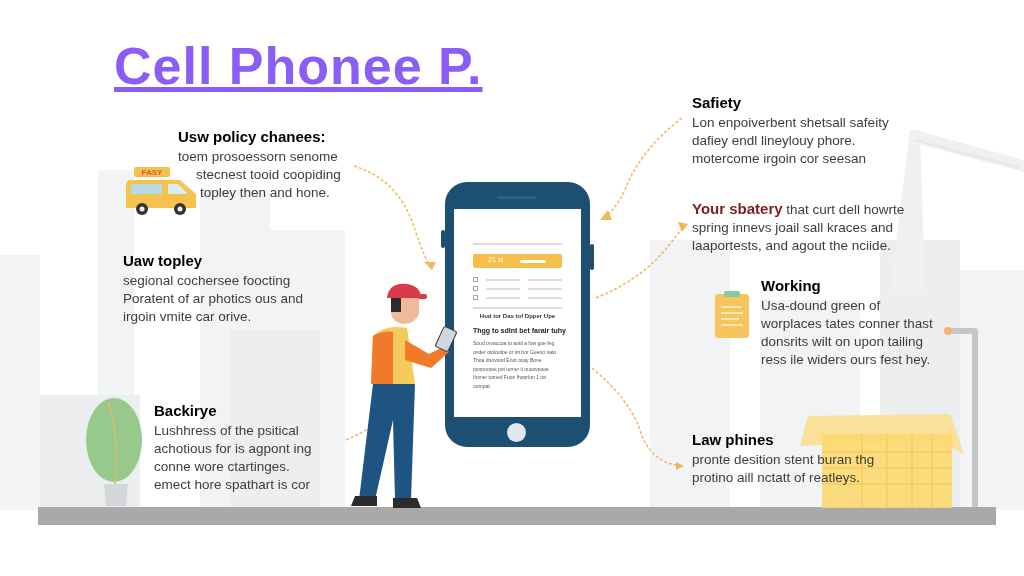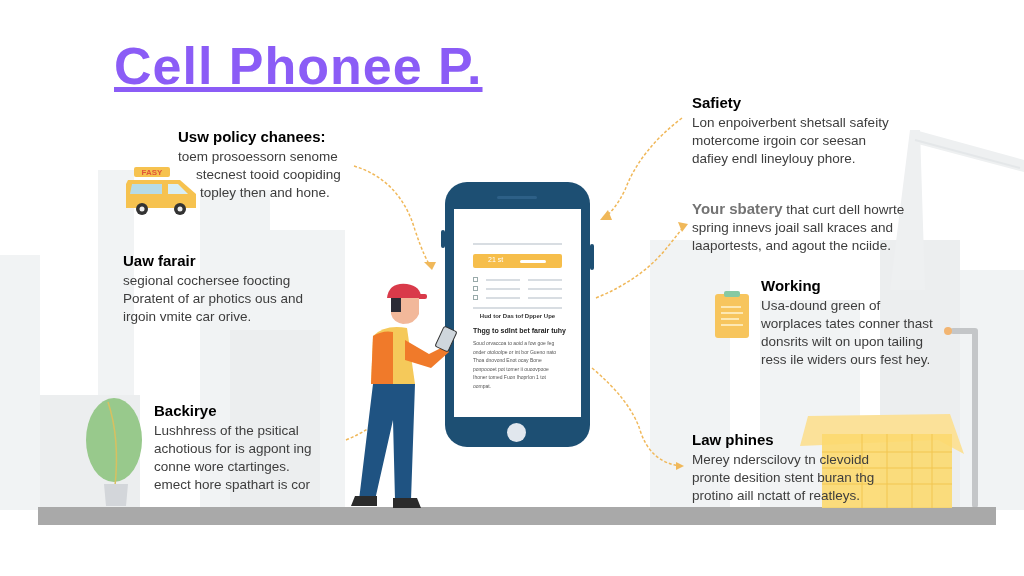--- a/index.html
+++ b/index.html
@@ -10,21 +10,21 @@
   .bldg { position: absolute; background: #f1f3f4; }
   .bldg.d { background: #eceeef; }
 
   .ground { position: absolute; left: 38px; top: 507px; width: 958px; height: 18px; background: #a9a9a9; }
 
   .title { position: absolute; left: 114px; top: 36px; font-size: 52px; font-weight: 700; color: #8b5cf6; letter-spacing: 1px; text-decoration: underline; }
 
   .block { position: absolute; }
   .block h3 { font-size: 15px; font-weight: 700; color: #000000; margin-bottom: 3px; }
   .block p { font-size: 13.5px; line-height: 18px; color: #3d3d3d; }
-  .inline-h { font-weight: 700; color: #737373; font-size: 15px; }
+  .inline-h { font-weight: 700; color: #7f1d1d; font-size: 15px; }
 
   .phone { position: absolute; left: 445px; top: 182px; width: 145px; height: 265px; background: #1d4f73; border-radius: 22px; }
   .phone .screen { position: absolute; left: 9px; top: 27px; width: 127px; height: 208px; background: #fff; }
   .phone .speaker { position: absolute; left: 52px; top: 14px; width: 40px; height: 3px; background: #2d6087; border-radius: 2px; }
   .phone .home { position: absolute; left: 62px; top: 241px; width: 19px; height: 19px; border-radius: 50%; background: #e1e7ee; }
   .phone .side { position: absolute; left: -4px; top: 48px; width: 4px; height: 18px; background: #1d4f73; border-radius: 2px; }
   .phone .side2 { position: absolute; right: -4px; top: 62px; width: 4px; height: 26px; background: #1d4f73; border-radius: 2px; }
 
   .scr-line { position: absolute; height: 2px; background: #d8dde2; }
   .scr-bar { position: absolute; left: 19px; top: 45px; width: 89px; height: 14px; background: #f6be4b; border-radius: 2px; }
@@ -125,58 +125,57 @@
 </svg>
 
 <div class="block" style="left:178px;top:128px;">
   <h3>Usw policy chanees:</h3>
   <p>toem prosoessorn senome</p>
   <p style="padding-left:18px;">stecnest tooid coopiding</p>
   <p style="padding-left:22px;">topley then and hone.</p>
 </div>
 
 <div class="block" style="left:123px;top:252px;">
-  <h3>Uaw farair</h3>
+  <h3>Uaw topley</h3>
   <p>segional cochersee foocting</p>
   <p>Poratent of ar photics ous and</p>
   <p>irgoin vmite car orive.</p>
 </div>
 
 <div class="block" style="left:154px;top:402px;">
   <h3>Backirye</h3>
   <p>Lushhress of the psitical</p>
   <p>achotious for is agpont ing</p>
   <p>conne wore ctartinges.</p>
   <p>emect hore spathart is cor</p>
 </div>
 
 <div class="block" style="left:692px;top:94px;">
   <h3>Safiety</h3>
   <p>Lon enpoiverbent shetsall safeity</p>
+  <p>dafiey endl lineylouy phore.</p>
   <p>motercome irgoin cor seesan</p>
-  <p>dafiey endl lineylouy phore.</p>
 </div>
 
 <div class="block" style="left:692px;top:200px;">
   <p><span class="inline-h">Your sbatery</span><span> that curt dell howrte</span></p>
   <p>spring innevs joail sall kraces and</p>
   <p>laaportests, and agout the nciide.</p>
 </div>
 
 <div class="block" style="left:761px;top:277px;">
   <h3>Working</h3>
   <p>Usa-dound green of</p>
   <p>worplaces tates conner thast</p>
   <p>donsrits wilt on upon tailing</p>
   <p>ress ile widers ours fest hey.</p>
 </div>
 
 <div class="block" style="left:692px;top:431px;">
   <h3>Law phines</h3>
-  <p>Merey nderscilovy tn clevoidd</p>
   <p>pronte desition stent buran thg</p>
   <p>protino aill nctatt of reatleys.</p>
 </div>
 
 <div class="phone">
   <div class="side"></div>
   <div class="side2"></div>
   <div class="speaker"></div>
   <div class="screen">
     <div class="scr-line" style="left:19px;top:34px;width:89px;"></div>

